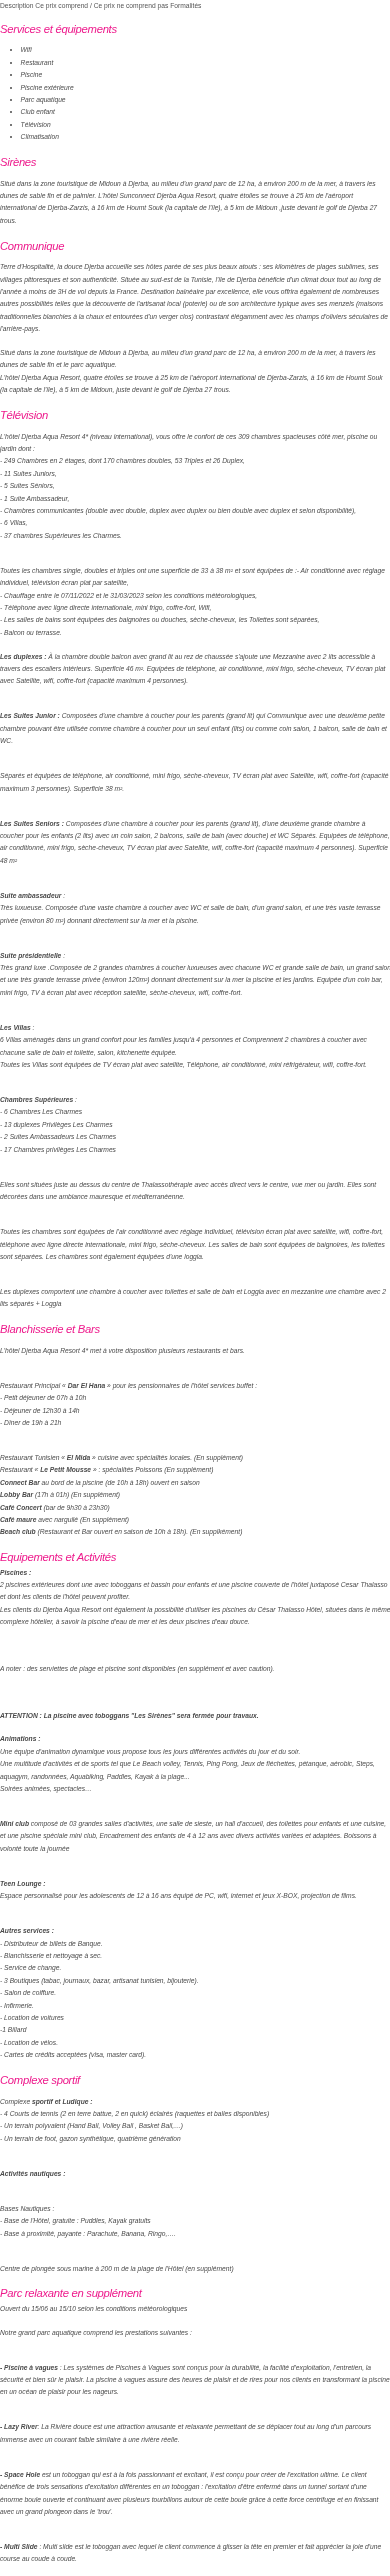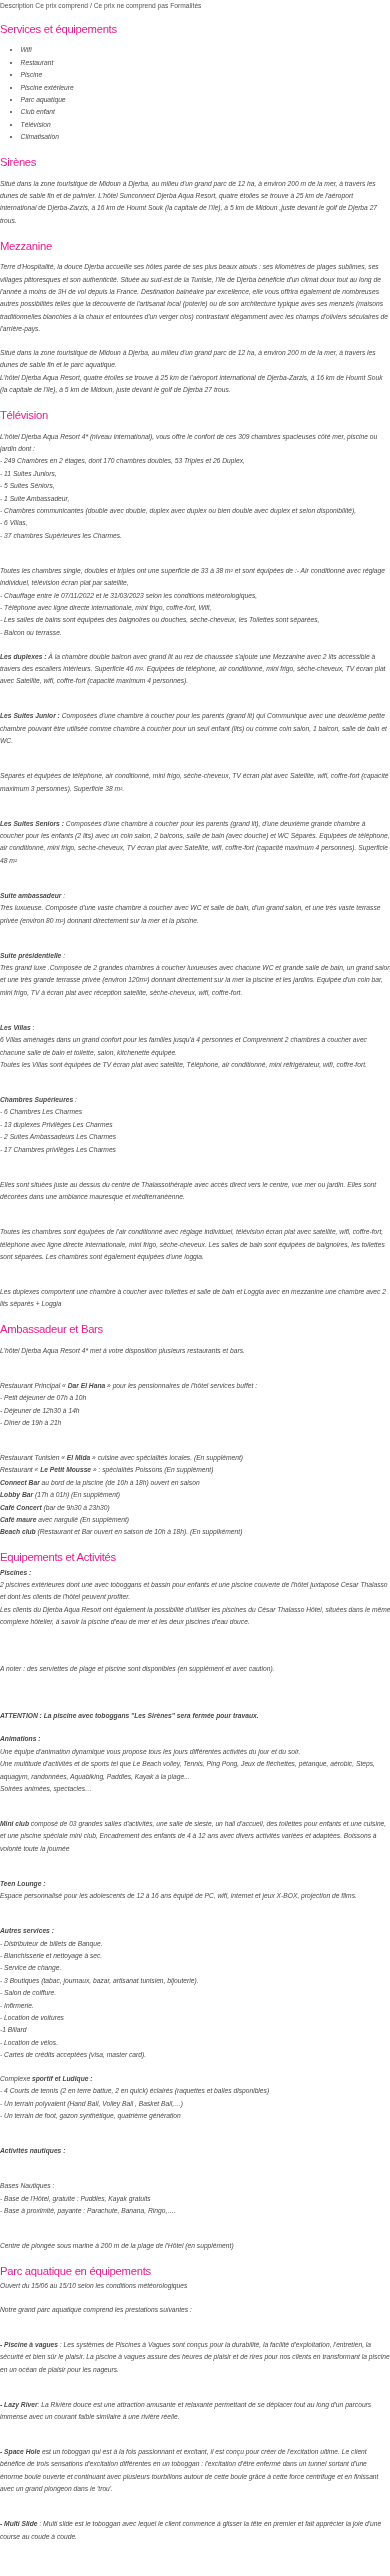--- a/index.html
+++ b/index.html
@@ -8,20 +8,21 @@
     font-family: "Liberation Sans", sans-serif;
     color: #4a4a4a;
     font-size: 6.7px;
     line-height: 12.4px;
   }
   .page { padding: 0 0 15.5px 0; }
   .top-nav { font-style: normal; color: #555; font-size: 6.7px; line-height: 12.4px; margin: 0 0 4.1px 0; }
   .top-nav span { cursor: pointer; }
   h2 {
     color: #ee1a8c;
+    font-style: italic;
     font-weight: normal;
     font-size: 11.3px;
     line-height: 15.5px;
     margin: 9.3px 0 7.2px 0;
     letter-spacing: -0.3px;
   }
   h2.tight { margin-bottom: 1px; }
   p { margin: 0 0 11.3px 0; font-style: italic; }
   .line { display: block; font-style: italic; }
   ul.services { margin: 4.1px 0 11.3px 0; padding-left: 20.6px; list-style: disc; }
@@ -49,21 +50,21 @@
     <li>Piscine extérieure</li>
     <li>Parc aquatique</li>
     <li>Club enfant</li>
     <li>Télévision</li>
     <li>Climatisation</li>
   </ul>
 
   <h2>Sirènes</h2>
   <p>Situé dans la zone touristique de Midoun à Djerba, au milieu d'un grand parc de 12 ha, à environ 200 m de la mer, à travers les dunes de sable fin et de palmier. L'hôtel Sunconnect Djerba Aqua Resort, quatre étoiles se trouve à 25 km de l'aéroport international de Djerba-Zarzis, à 16 km de Houmt Souk (la capitale de l'île), à 5 km de Midoun ,juste devant le golf de Djerba 27 trous.</p>
 
-  <h2>Mezzanine</h2>
+  <h2>Communique</h2>
   <p>Terre d'Hospitalité, la douce Djerba accueille ses hôtes parée de ses plus beaux atouts : ses kilomètres de plages sublimes, ses villages pittoresques et son authenticité. Située au sud-est de la Tunisie, l'île de Djerba bénéficie d'un climat doux tout au long de l'année à moins de 3H de vol depuis la France. Destination balnéaire par excellence, elle vous offrira également de nombreuses autres possibilités telles que la découverte de l'artisanat local (poterie) ou de son architecture typique aves ses menzels (maisons traditionnelles blanchies à la chaux et entourées d'un verger clos) contrastant élégamment avec les champs d'oliviers séculaires de l'arrière-pays.</p>
   <p>
     <span class="line">Situé dans la zone touristique de Midoun à Djerba, au milieu d'un grand parc de 12 ha, à environ 200 m de la mer, à travers les dunes de sable fin et le parc aquatique.</span>
     <span class="line">L'hôtel Djerba Aqua Resort, quatre étoiles se trouve à 25 km de l'aéroport international de Djerba-Zarzis, à 16 km de Houmt Souk (la capitale de l'île), à 5 km de Midoun, juste devant le golf de Djerba 27 trous.</span>
   </p>
 
   <h2>Télévision</h2>
   <p>
     <span class="line">L'hôtel Djerba Aqua Resort 4* (niveau international), vous offre le confort de ces 309 chambres spacieuses côté mer, piscine ou jardin dont :</span>
     <span class="line">- 249 Chambres en 2 étages, dont 170 chambres doubles, 53 Triples et 26 Duplex,</span>
@@ -113,21 +114,21 @@
     <span class="line">- 2 Suites Ambassadeurs Les Charmes</span>
     <span class="line">- 17 Chambres privilèges Les Charmes</span>
   </p>
   <div class="gap"></div>
   <p>Elles sont situées juste au dessus du centre de Thalassothérapie avec accès direct vers le centre, vue mer ou jardin. Elles sont décorées dans une ambiance mauresque et méditerranéenne.</p>
   <div class="gap"></div>
   <p>Toutes les chambres sont équipées de l'air conditionné avec réglage individuel, télévision écran plat avec satellite, wifi, coffre-fort, téléphone avec ligne directe internationale, mini frigo, sèche-cheveux. Les salles de bain sont équipées de baignoires, les toilettes sont séparées. Les chambres sont également équipées d'une loggia.</p>
   <div class="gap"></div>
   <p>Les duplexes comportent une chambre à coucher avec toilettes et salle de bain et Loggia avec en mezzanine une chambre avec 2 lits séparés + Loggia</p>
 
-  <h2>Ambassadeur et Bars</h2>
+  <h2>Blanchisserie et Bars</h2>
   <p>L'hôtel Djerba Aqua Resort 4* met à votre disposition plusieurs restaurants et bars.</p>
   <div class="gap"></div>
   <p>
     <span class="line"><span>Restaurant Principal « </span><b>Dar El Hana</b><span> » pour les pensionnaires de l'hôtel services buffet :</span></span>
     <span class="line">- Petit déjeuner de 07h à 10h</span>
     <span class="line">- Déjeuner de 12h30 à 14h</span>
     <span class="line">- Dîner de 19h à 21h</span>
   </p>
   <div class="gap"></div>
   <p>
@@ -171,38 +172,39 @@
     <span class="line">- Service de change.</span>
     <span class="line">- 3 Boutiques (tabac, journaux, bazar, artisanat tunisien, bijouterie).</span>
     <span class="line">- Salon de coiffure.</span>
     <span class="line">- Infirmerie.</span>
     <span class="line">- Location de voitures</span>
     <span class="line">-1 Billard</span>
     <span class="line">- Location de vélos.</span>
     <span class="line">- Cartes de crédits acceptées (visa, master card).</span>
   </p>
 
+  <h2>Complexe sportif</h2>
   <p>
     <span class="line"><span>Complexe </span><b>sportif et Ludique :</b></span>
     <span class="line">- 4 Courts de tennis (2 en terre battue, 2 en quick) éclairés (raquettes et balles disponibles)</span>
     <span class="line">- Un terrain polyvalent (Hand Ball, Volley Ball , Basket Ball,…)</span>
     <span class="line">- Un terrain de foot, gazon synthétique, quatrième génération</span>
   </p>
   <div class="gap"></div>
   <p><b>Activités nautiques :</b></p>
   <div class="gap"></div>
   <p>
     <span class="line">Bases Nautiques :</span>
     <span class="line">- Base de l'Hôtel, gratuite : Puddles, Kayak gratuits</span>
     <span class="line">- Base à proximité, payante : Parachute, Banana, Ringo,….</span>
   </p>
   <div class="gap"></div>
   <p>Centre de plongée sous marine à 200 m de la plage de l'Hôtel (en supplément)</p>
 
-  <h2 class="tight">Parc aquatique en équipements</h2>
+  <h2 class="tight">Parc relaxante en supplément</h2>
   <p>Ouvert du 15/06 au 15/10 selon les conditions météorologiques</p>
   <p>Notre grand parc aquatique comprend les prestations suivantes :</p>
   <div class="gap"></div>
   <p><b>- Piscine à vagues</b><span> : Les systèmes de Piscines à Vagues sont conçus pour la durabilité, la facilité d'exploitation, l'entretien, la sécurité et bien sûr le plaisir. La piscine à vagues assure des heures de plaisir et de rires pour nos clients en transformant la piscine en un océan de plaisir pour les nageurs.</span></p>
   <div class="gap"></div>
   <p><b>- Lazy River</b><span>: La Rivière douce est une attraction amusante et relaxante permettant de se déplacer tout au long d'un parcours immense avec un courant faible similaire à une rivière réelle.</span></p>
   <div class="gap"></div>
   <p><b>- Space Hole</b><span> est un toboggan qui est à la fois passionnant et excitant, il est conçu pour créer de l'excitation ultime. Le client bénéfice de trois sensations d'excitation différentes en un toboggan : l'excitation d'être enfermé dans un tunnel sortant d'une énorme boule ouverte et continuant avec plusieurs tourbillons autour de cette boule grâce à cette force centrifuge et en finissant avec un grand plongeon dans le 'trou'.</span></p>
   <div class="gap"></div>
   <p><b>- Multi Slide</b><span> : Multi slide est le toboggan avec lequel le client commence à glisser la tête en premier et fait apprécier la joie d'une course au coude à coude.</span></p>

